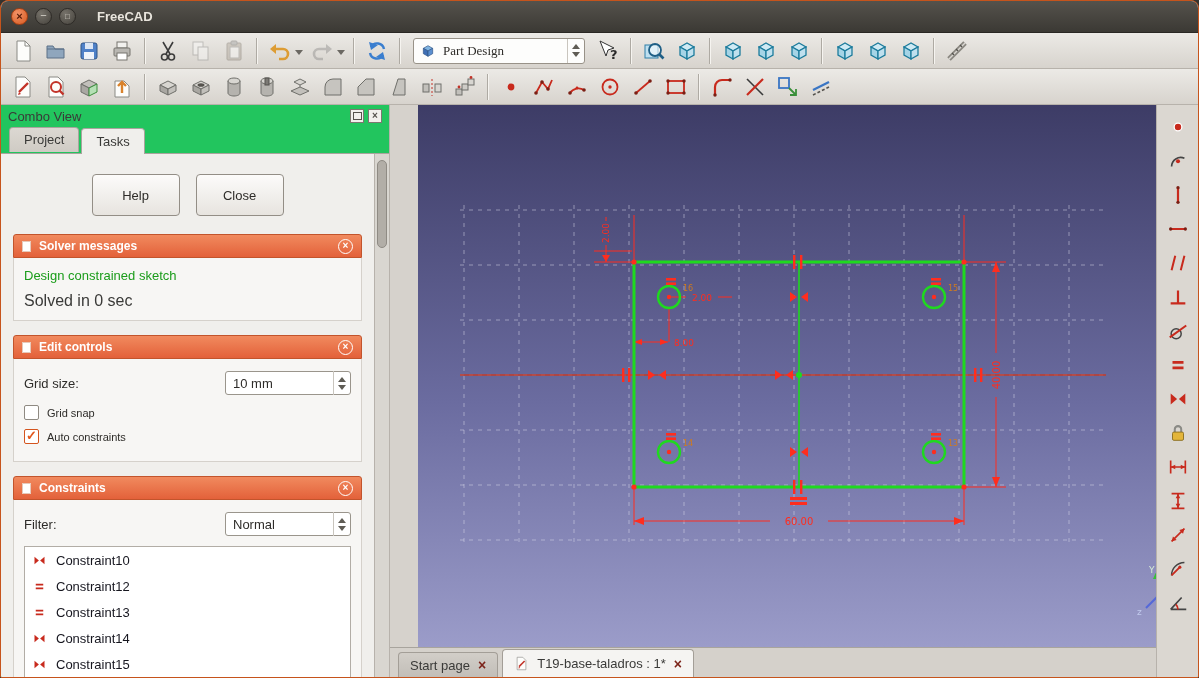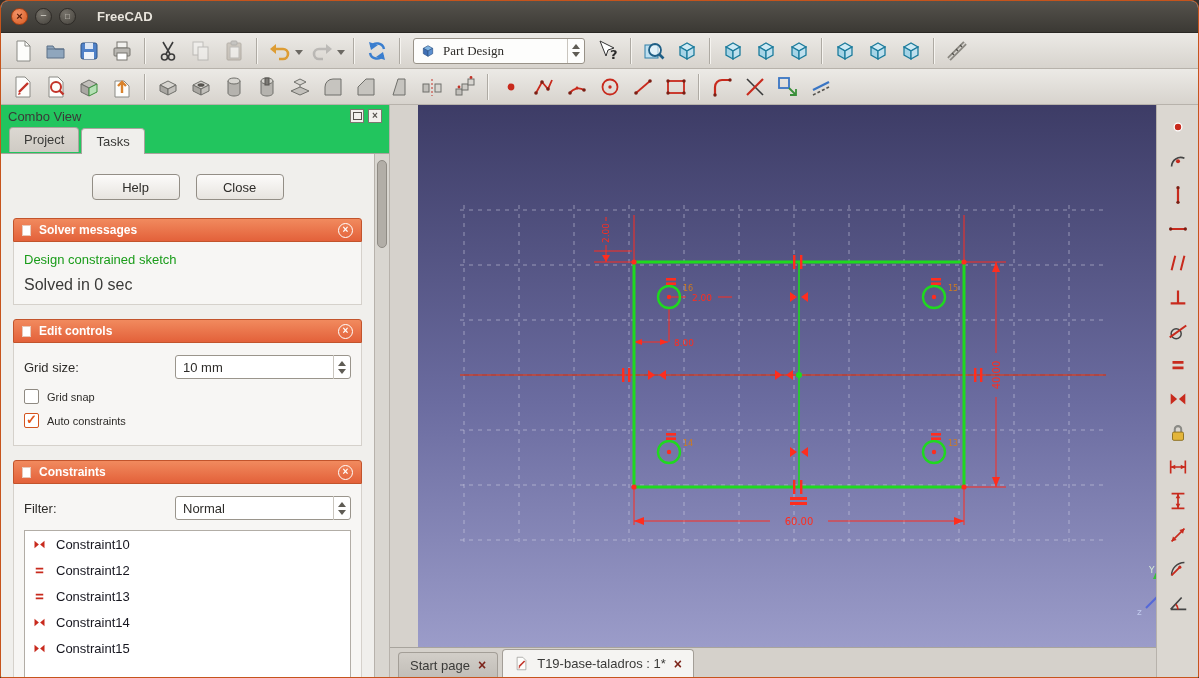--- a/index.html
+++ b/index.html
@@ -48,34 +48,34 @@
   .dockbtn.close::after{content:"×";font-weight:bold;}
   .tabbar{display:flex;align-items:flex-start;padding:0 0 0 8px;gap:2px;height:26px;flex:0 0 26px;}
   .ptab{padding:4px 14px 5px;font-size:13px;border:1px solid #a9a49d;border-bottom:none;border-radius:4px 4px 0 0;background:linear-gradient(#dcd8d2,#cfcbc4);color:#3a3a38;position:relative;}
   .ptab.active{background:#f0efec;z-index:2;top:1px;padding-top:5px;}
   .tabcontent{flex:1;border-top:1px solid #a9a49d;background:#f0efec;display:flex;overflow:hidden;}
   .taskarea{flex:1;padding:12px 10px 0;overflow:hidden;}
   .vscroll{width:15px;flex:0 0 15px;background:#d9d6d0;border-left:1px solid #b7b2ab;position:relative;}
   .vthumb{position:absolute;left:2px;right:2px;top:6px;height:88px;background:#b2aea7;border:1px solid #8f8b84;border-radius:7px;}
 
   .btnrow{display:flex;justify-content:center;gap:16px;margin:8px 0 18px;}
-  .btn{min-width:88px;height:26px;background:linear-gradient(#fcfbfa,#e7e4df);border:1px solid #938e86;border-radius:4px;font-size:13px;color:#2e2c29;display:flex;align-items:center;justify-content:center;font-family:"Liberation Sans",sans-serif;}
+  .btn{min-width:88px;height:42px;background:linear-gradient(#fcfbfa,#e7e4df);border:1px solid #938e86;border-radius:4px;font-size:13px;color:#2e2c29;display:flex;align-items:center;justify-content:center;font-family:"Liberation Sans",sans-serif;}
 
   .sect{margin:0 2px 14px;}
   .sect-h{height:24px;background:linear-gradient(#f18a5e,#e3613a);border:1px solid #c2542c;border-radius:3px 3px 0 0;display:flex;align-items:center;padding:0 8px;gap:8px;color:#fff;font-weight:bold;font-size:12px;}
   .pageic{width:9px;height:11px;background:#fff;border-radius:1px;flex:0 0 9px;box-shadow:inset 0 0 0 1px #e6c9ba;}
   .collapse{margin-left:auto;width:15px;height:15px;border:1.5px solid #fff;border-radius:50%;color:#fff;font-size:10px;line-height:12px;text-align:center;font-weight:bold;}
   .collapse::after{content:"×";}
   .sect-b{background:#f7f6f4;border:1px solid #d5d1cb;border-top:none;padding:8px 10px;}
   .ok-msg{color:#1a9c1a;font-size:13px;margin:2px 0 9px;}
   .sub-msg{color:#3a3a38;font-size:16px;margin-bottom:2px;}
 
   .frow{display:flex;align-items:center;margin:4px 0 10px;}
   .flabel{font-size:13px;color:#2e2c29;}
-  .combobox{margin-left:auto;width:176px;height:24px;background:#fff;border:1px solid #9a958c;border-radius:3px;display:flex;align-items:center;padding-left:7px;font-size:13px;color:#2e2c29;}
+  .combobox{margin-left:auto;width:126px;height:24px;background:#fff;border:1px solid #9a958c;border-radius:3px;display:flex;align-items:center;padding-left:7px;font-size:13px;color:#2e2c29;}
   .combobox .val{flex:1;}
   .checkrow{display:flex;align-items:center;gap:8px;margin:9px 0;}
   .cb{width:15px;height:15px;border:1px solid #8f8a82;background:#fff;border-radius:2px;display:flex;align-items:center;justify-content:center;}
   .cb.checked{border-color:#d4541e;}
   .cb.checked::after{content:"✓";color:#e2571d;font-size:13px;font-weight:bold;margin-top:-2px;}
   .cblabel{font-size:11px;color:#2e2c29;}
 
   .clist{background:#fff;border:1px solid #b2ada6;margin-top:2px;height:172px;overflow:hidden;}
   .citem{height:26px;display:flex;align-items:center;gap:9px;padding-left:7px;font-size:13px;color:#16161f;}
   .cic{width:15px;height:15px;flex:0 0 15px;}

